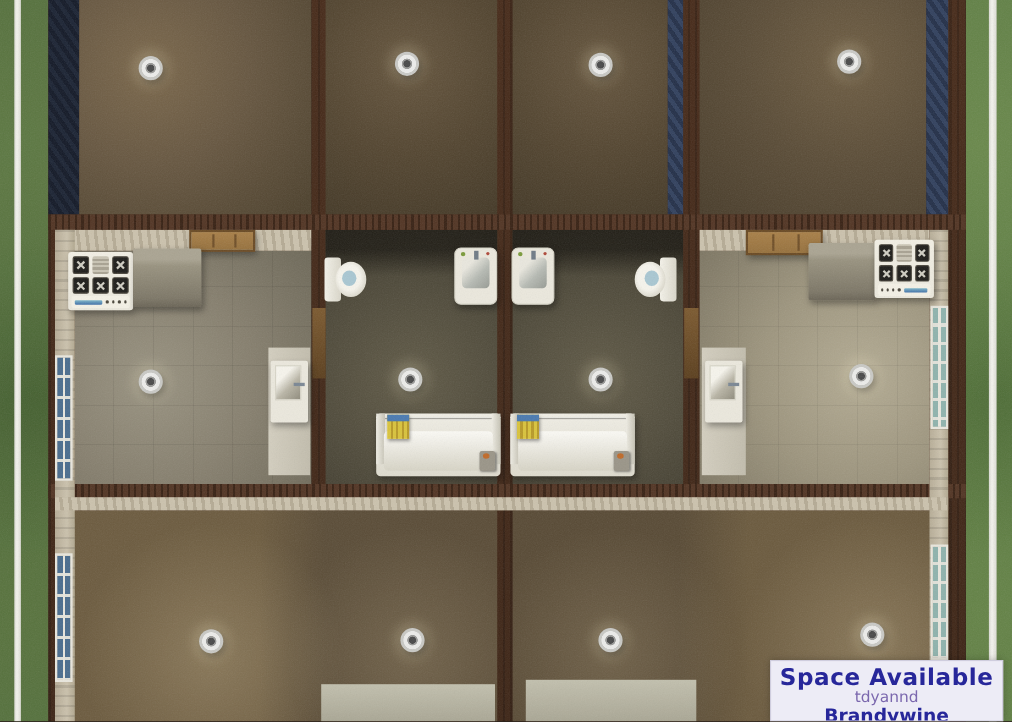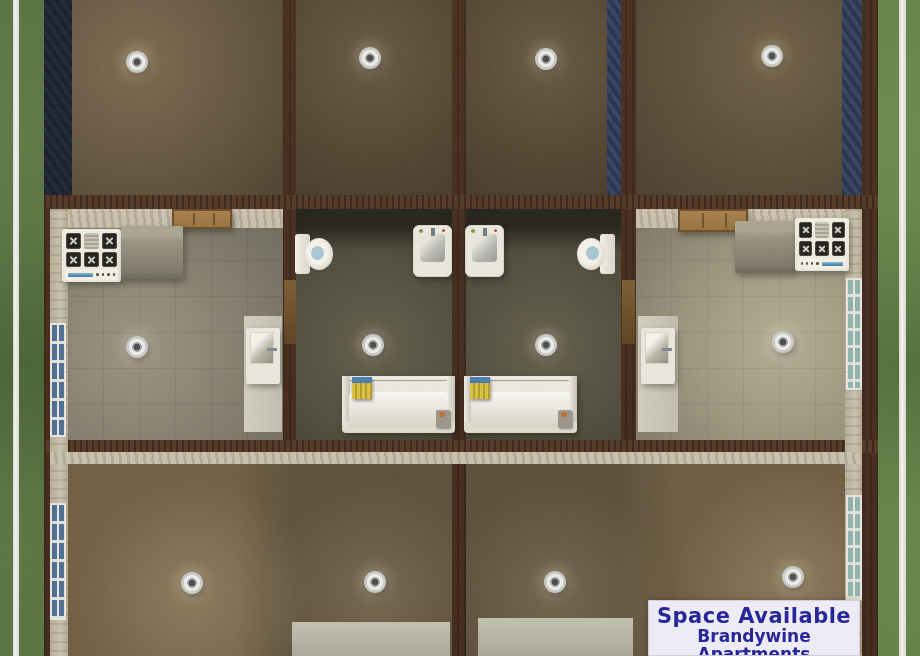--- a/index.html
+++ b/index.html
@@ -293,18 +293,19 @@
   <div class="abs lamp" style="left:782px;top:566px"></div>
 
   <svg id="grain" class="abs" width="920" height="656" style="left:0;top:0">
     <filter id="g">
         <feTurbulence type="fractalNoise" baseFrequency="0.9" numOctaves="2" stitchTiles="stitch"></feTurbulence>
         <feColorMatrix type="saturate" values="0"></feColorMatrix>
       </filter>
     <rect width="920" height="656" filter="url(#g)"></rect>
   </svg>
 
-  <div class="abs sign" style="left:648px;top:600px;width:212px;height:56px">
+  <div class="abs sign" style="left:700px;top:600px;width:212px;height:56px">
     <div class="title">Space Available</div>
+    <div class="creator">tdyannd</div>
     <div class="lot">Brandywine Apartments</div>
   </div>
 
 </div>
 
 </body></html>

